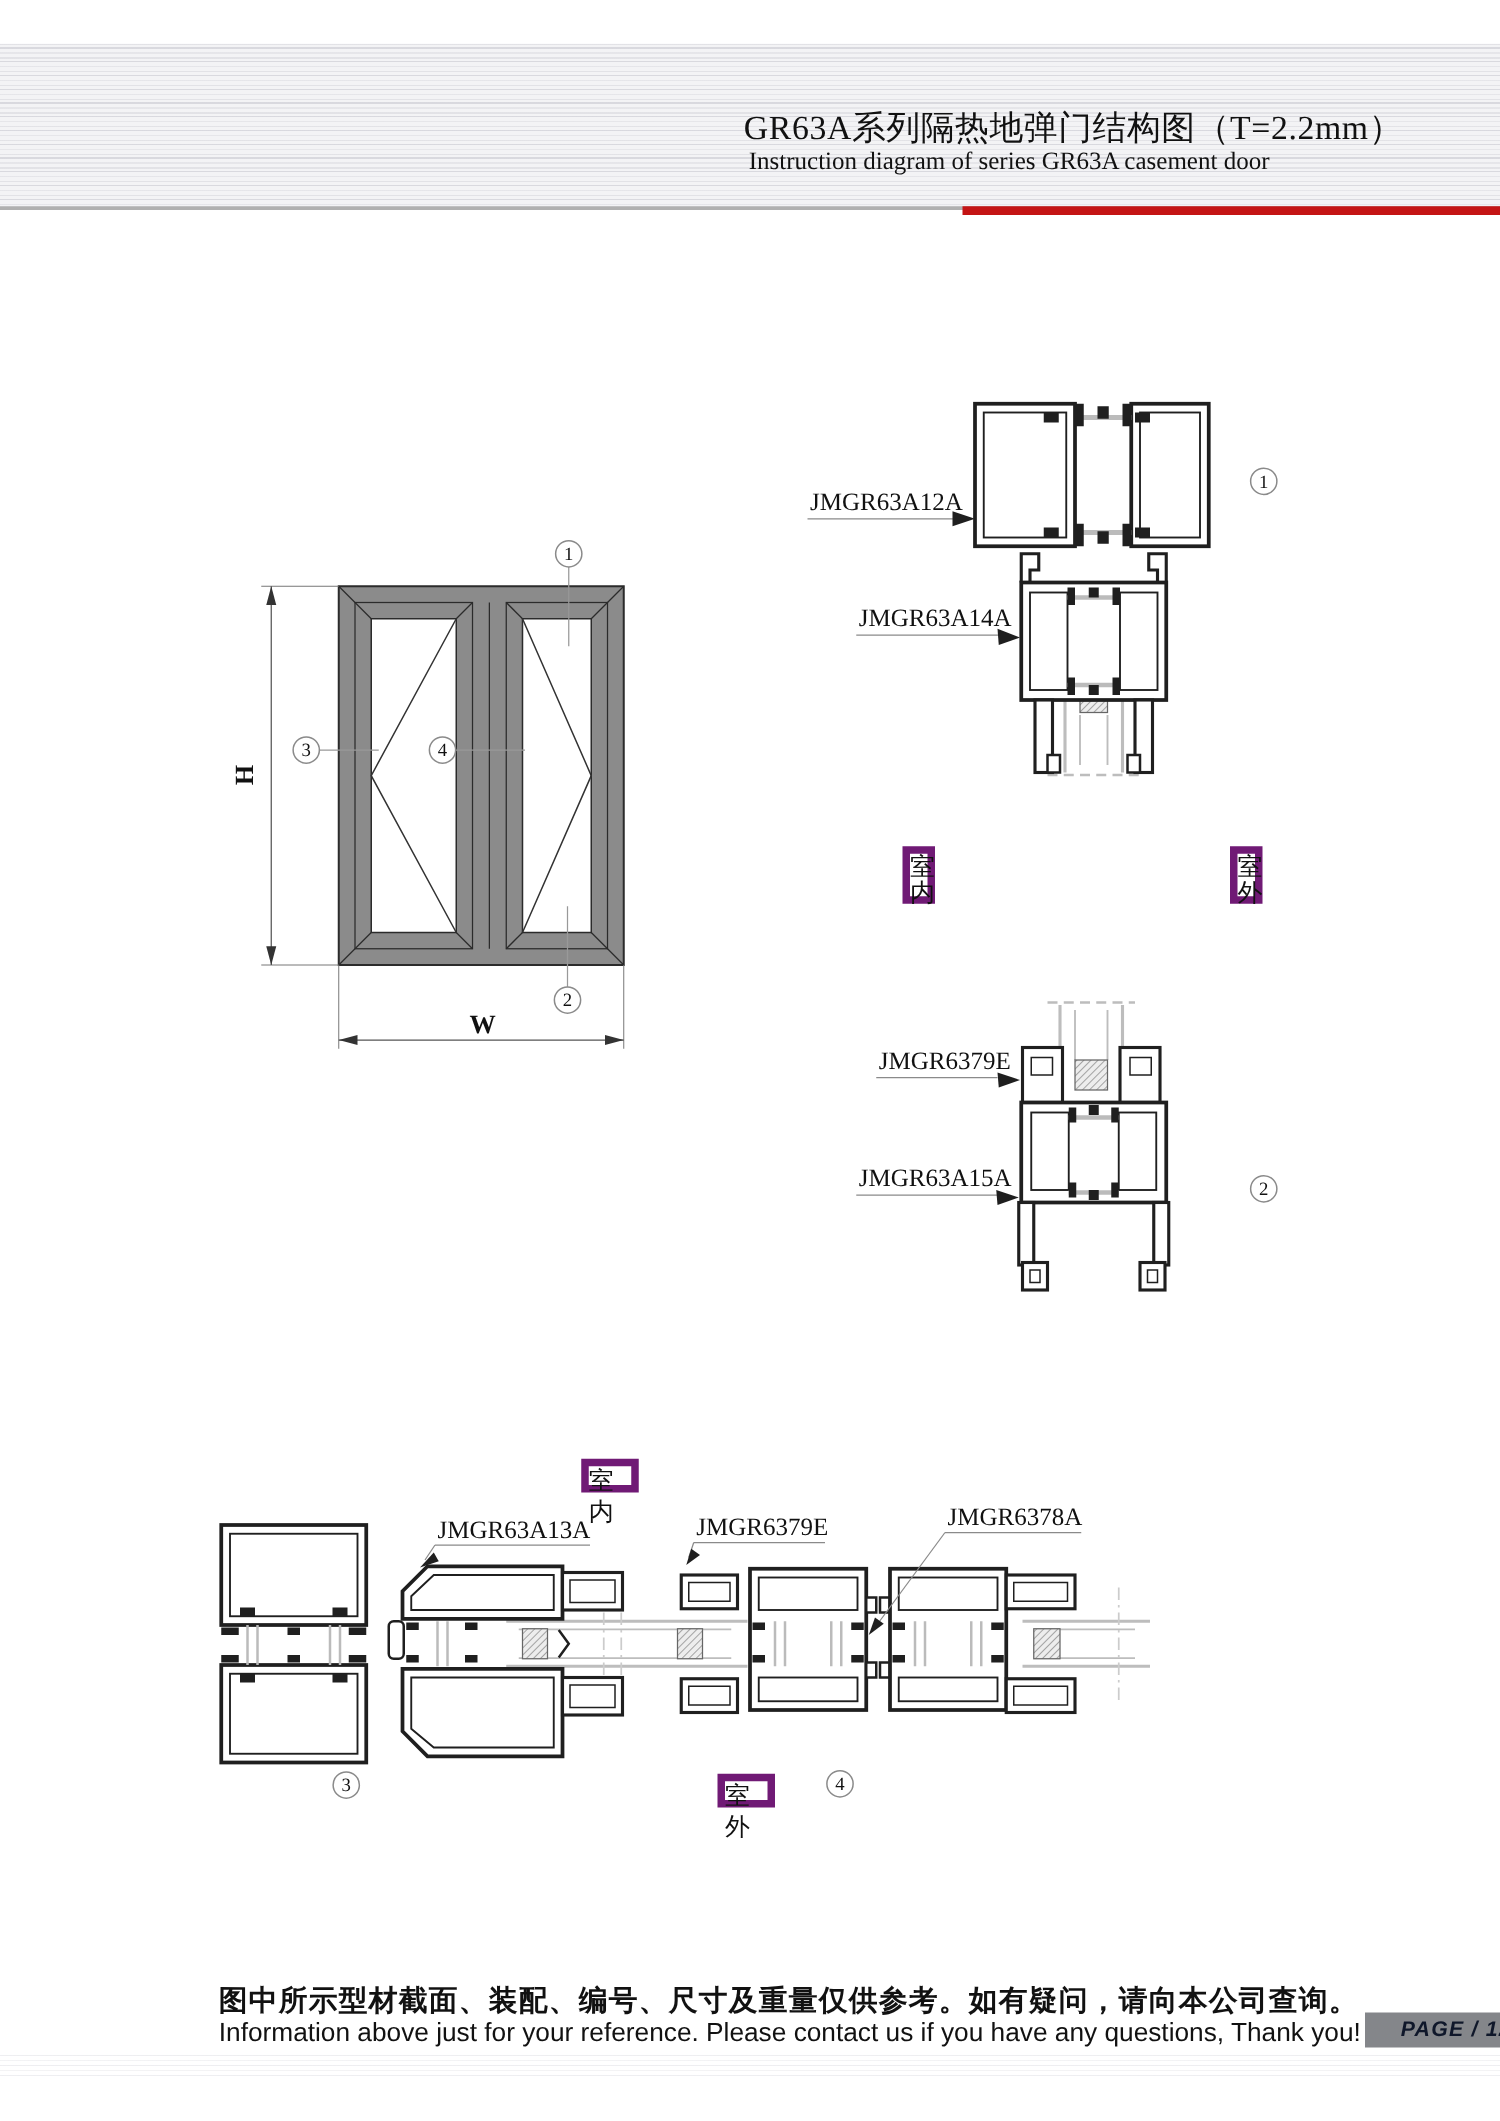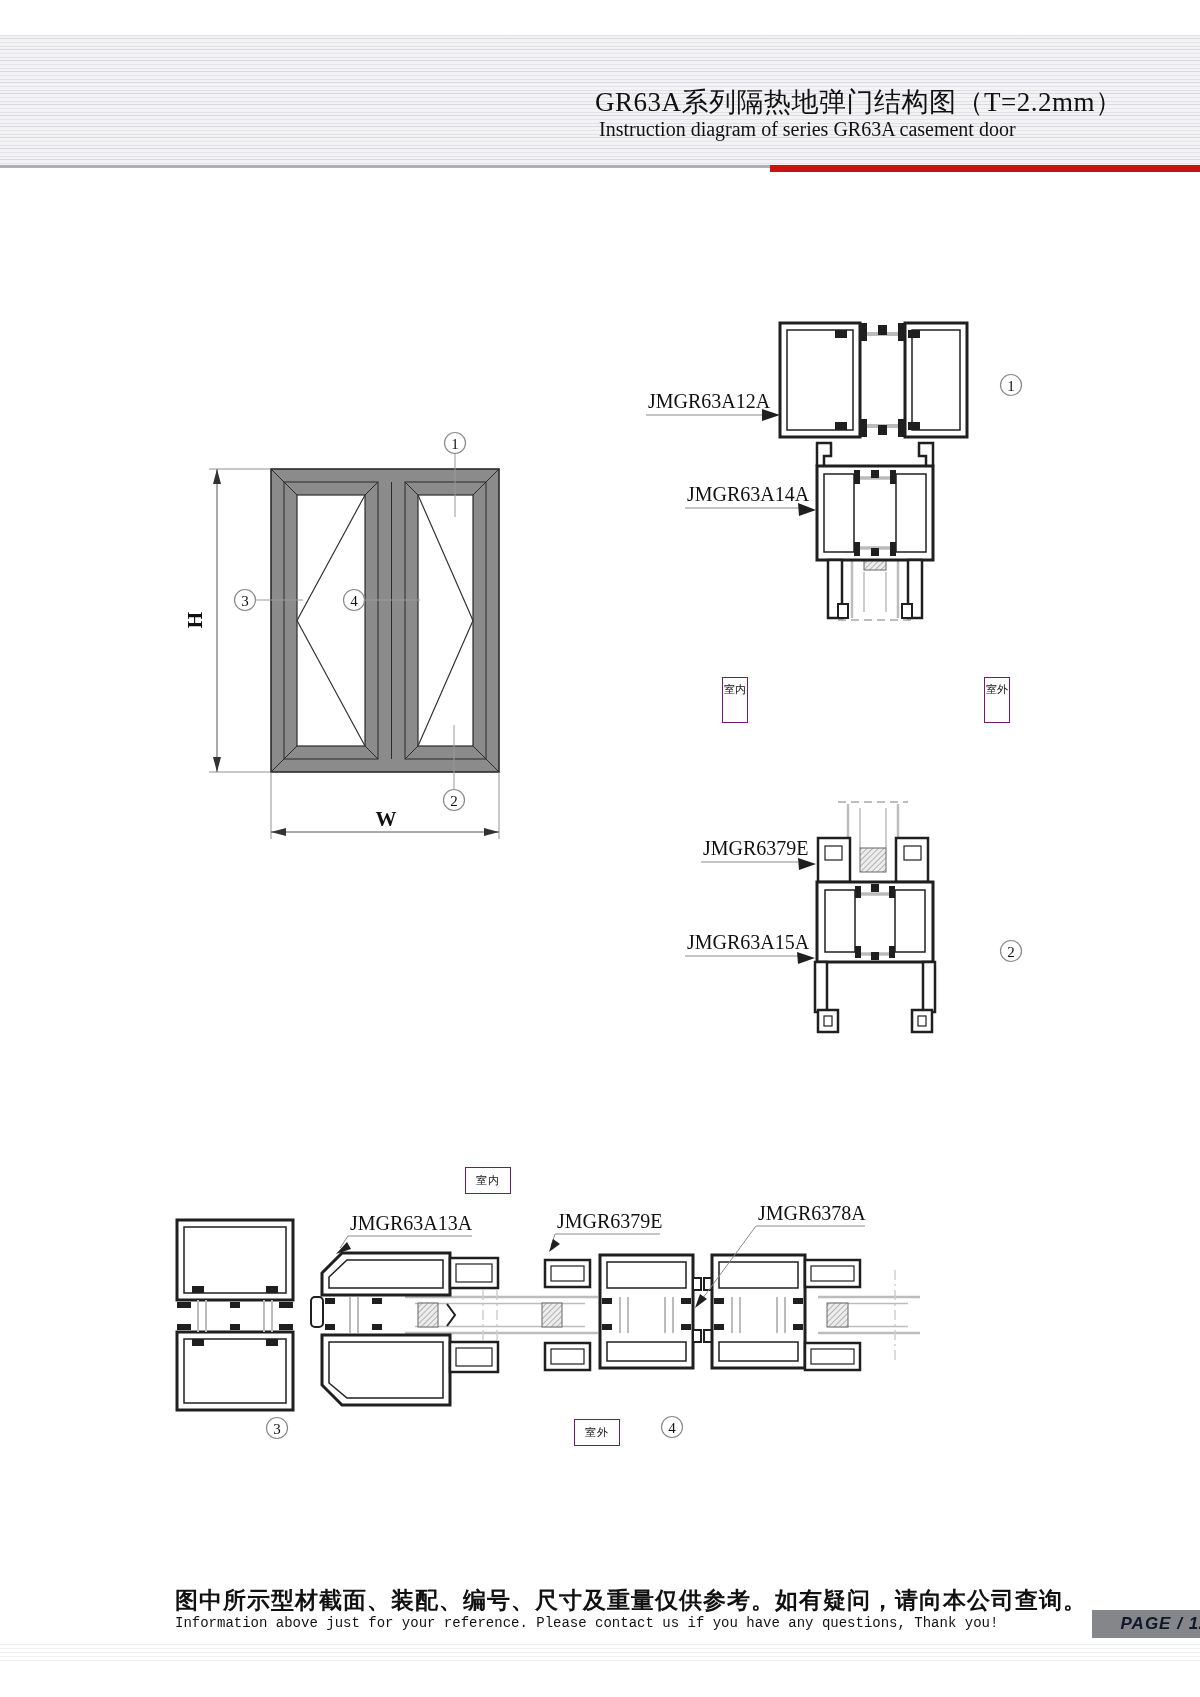--- a/index.html
+++ b/index.html
@@ -15,26 +15,26 @@
       rgba(205,205,212,.35) 7px 8px, rgba(255,255,255,0) 8px 11px);
   }
   .stripe-faint{
     background-image:repeating-linear-gradient(180deg,
       rgba(200,200,208,.30) 0 1px, rgba(255,255,255,0) 1px 4px,
       rgba(200,200,208,.22) 4px 5px, rgba(255,255,255,0) 5px 8px);
   }
   .title-cn{font-family:"Liberation Serif",serif;font-weight:normal;font-size:27px;
             letter-spacing:.5px;white-space:nowrap}
   .title-en{font-family:"Liberation Serif",serif;font-size:20px;white-space:nowrap}
-  .cnbox{border:1px solid #701a75;background:#fff;text-align:center;
-         font-size:11px;color:#111;font-family:"Liberation Sans",sans-serif}
+  .cnbox{border:6px solid #701a75;background:#fff;text-align:left;
+         font-size:20px;color:#111;font-family:"Liberation Sans",sans-serif}
   .cnbox.horiz{width:46px;height:27px;line-height:25px;letter-spacing:1px}
   .cnbox.vert{width:26px;height:46px;line-height:21px;word-break:break-all;padding-top:1px}
   .note-cn{font-size:23px;font-weight:700;letter-spacing:1px;white-space:nowrap}
-  .note-en{font-family:Liberation Mono, monospace;font-size:14px;white-space:nowrap}
+  .note-en{font-family:Liberation Sans, sans-serif;font-size:21px;white-space:nowrap}
   .page-badge{width:128px;height:28px;background:#84868a;color:#0f172a;text-align:right;
               line-height:28px;font-style:italic;font-weight:bold;font-size:17px;
               letter-spacing:1px}
   svg text{font-family:"Liberation Serif",serif;fill:#111}
   .lbl{font-size:20px}
   .callout-num{font-size:15px}
 </style>
 </head>
 <body>
 

